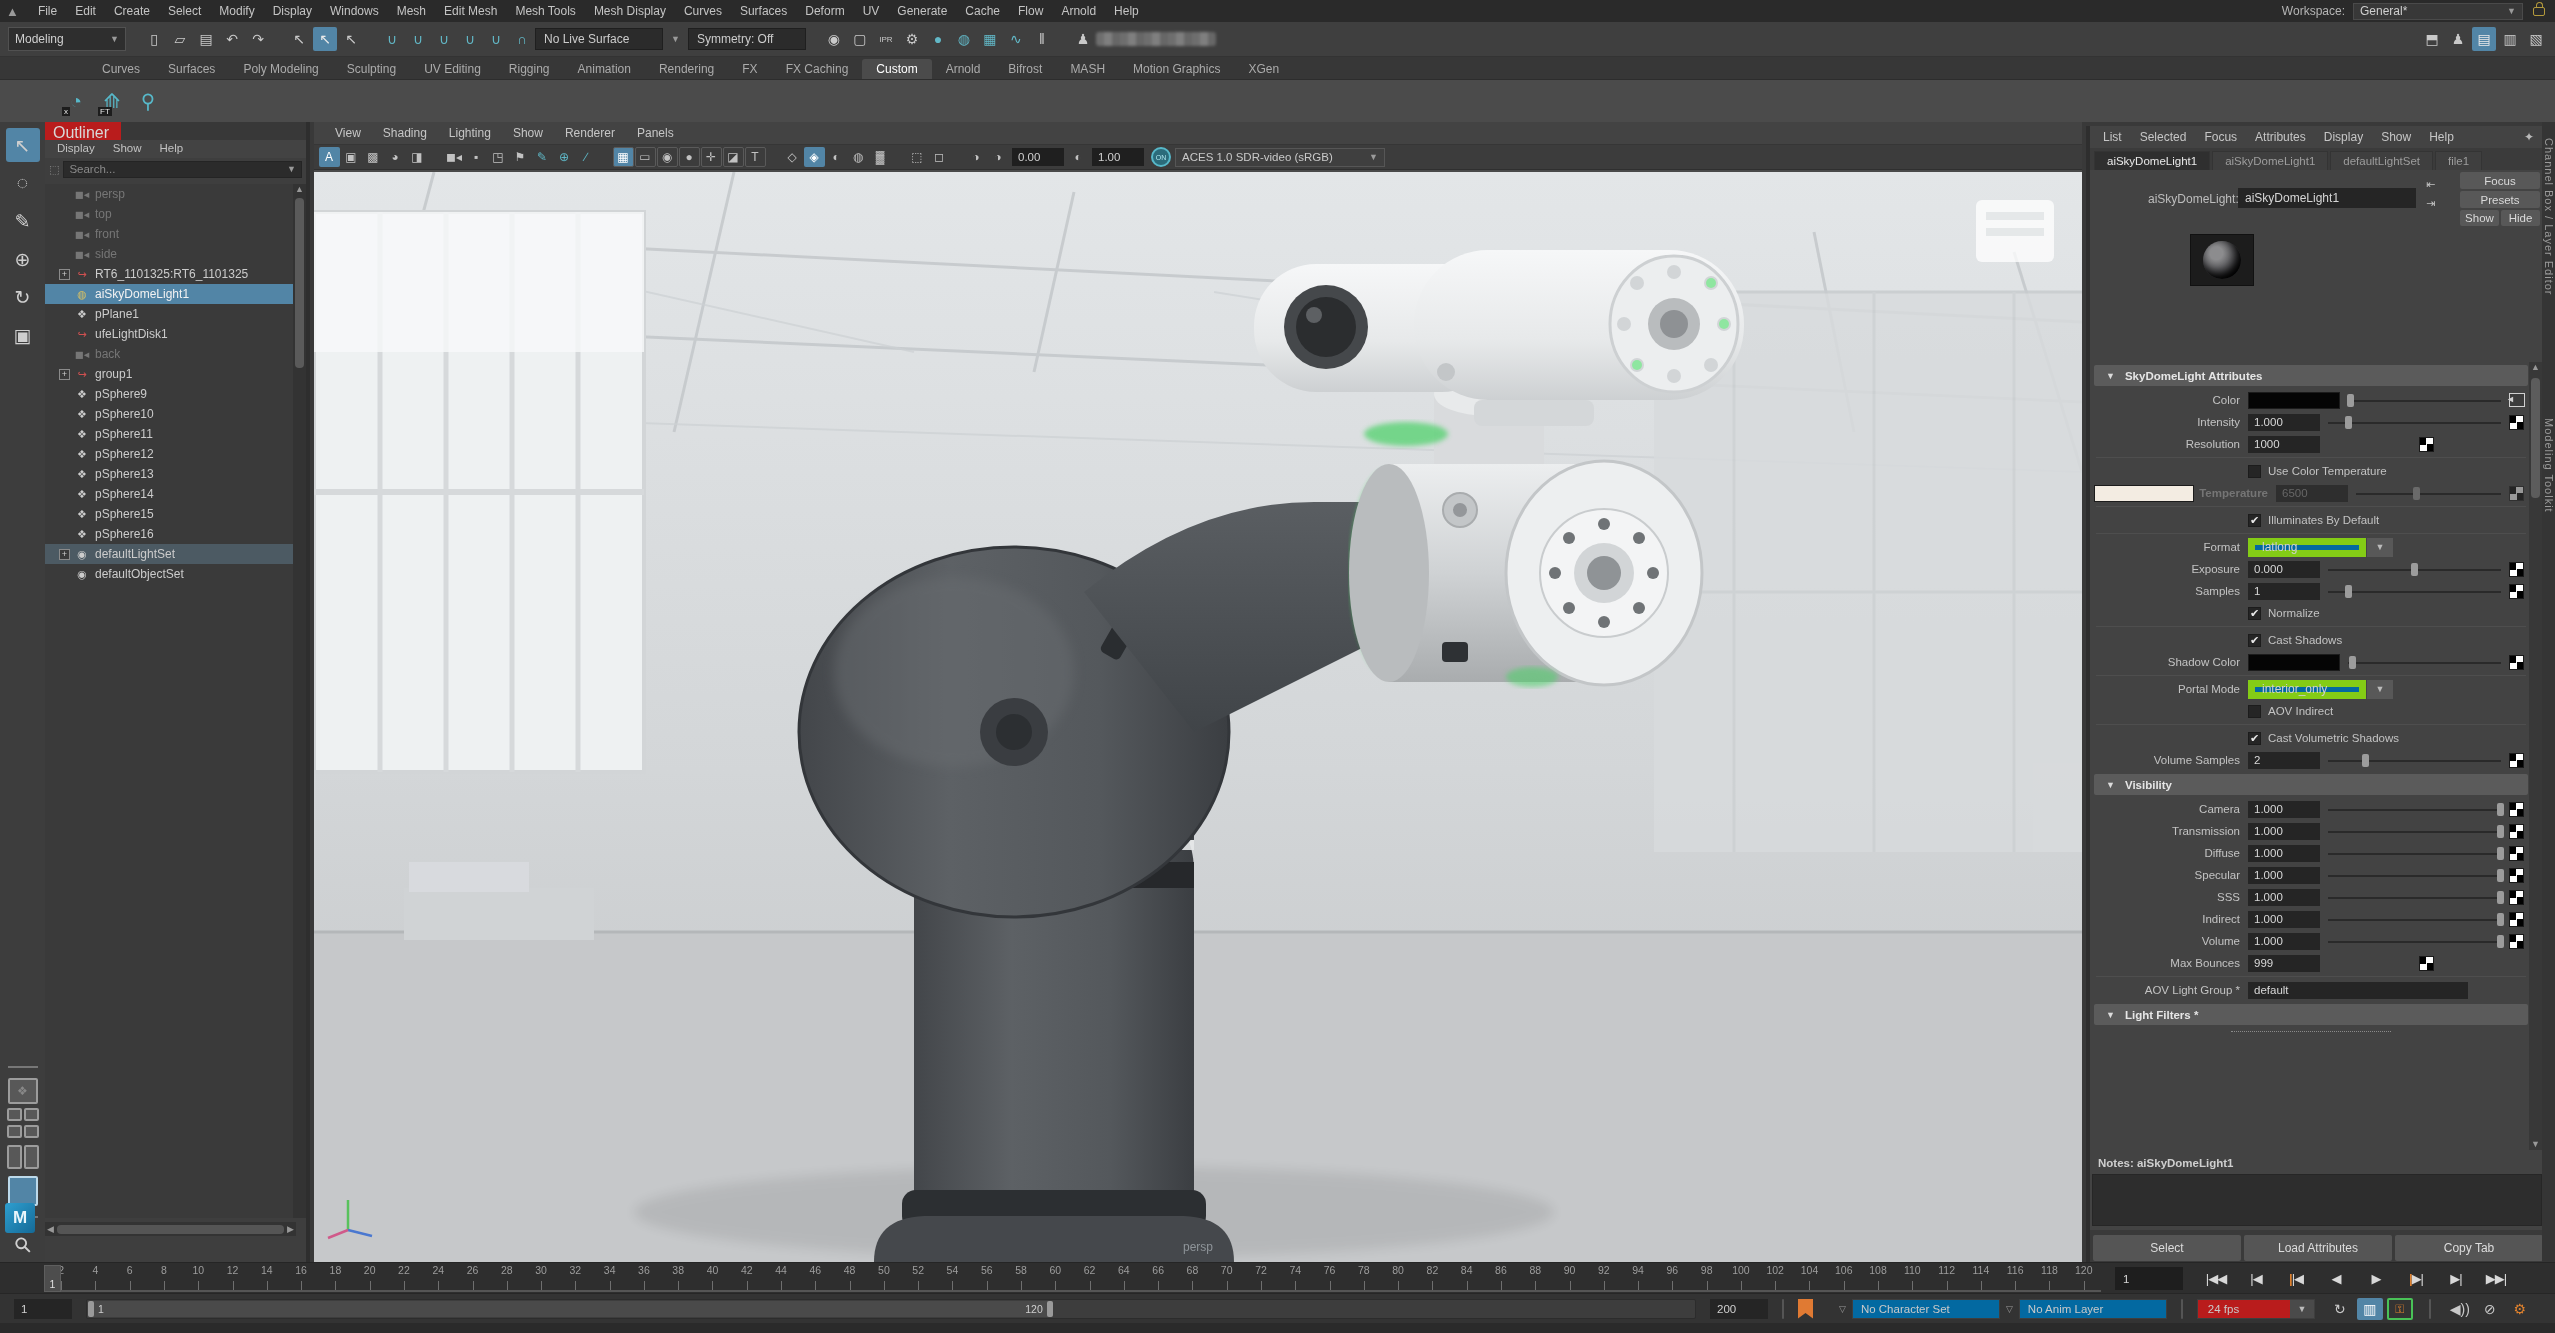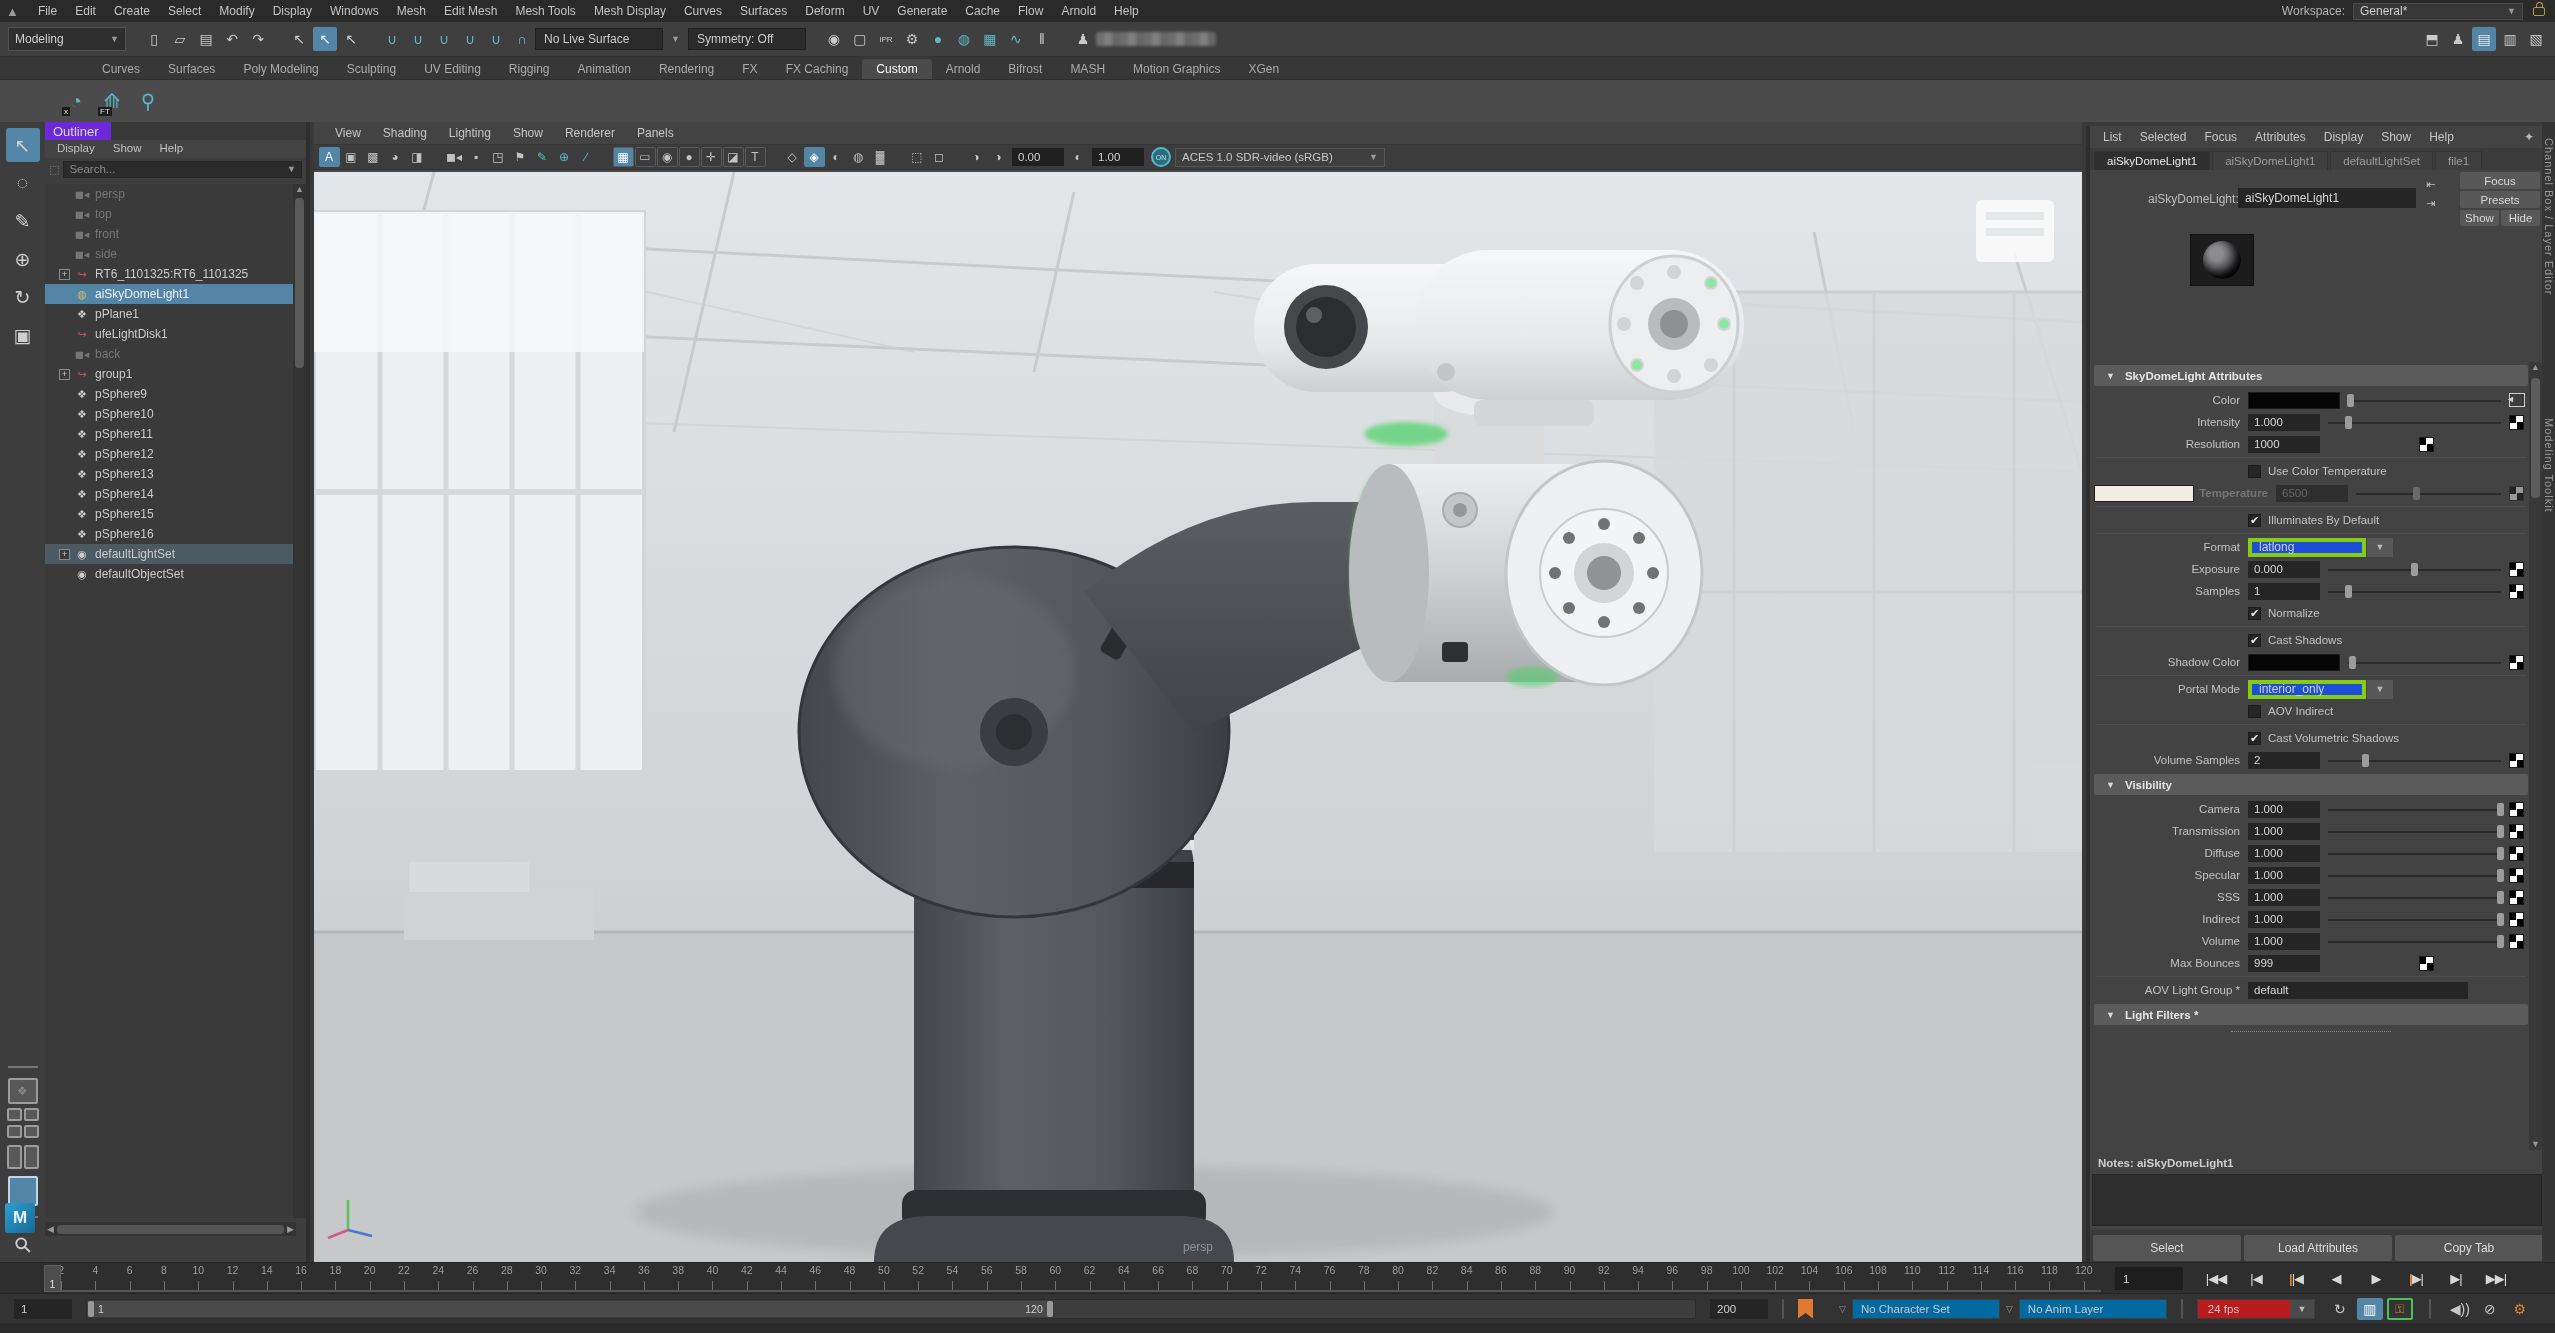--- a/index.html
+++ b/index.html
@@ -43,21 +43,21 @@
   
   .toolbox { left:0; top:0; width:45px; height:1140px; background:#3d3d3d; display:flex; flex-direction:column; align-items:center; padding-top:6px; gap:4px; }
   .tool { width:34px; height:34px; display:flex; align-items:center; justify-content:center; font-size:19px; color:#cfcfcf; border-radius:3px; }
   .tool.active { background:#5285a6; }
   .layout-btn { width:30px; height:26px; border:2px solid #9c9c9c; border-radius:2px; background:#585858; position:relative; }
   .layout-btn.blue { border-color:#bcd9ea; background:#5285a6; }
   .layout-div { width:30px; height:2px; background:#777; margin:6px 0; }
   
   .outliner { left:45px; top:0; width:265px; height:1140px; background:#3e3e3e; border-right:4px solid #2e2e2e; }
   .ol-titlebar { height:18px; background:#383838; display:flex; }
-  .ol-titletab { background:#6d28d9; padding:2px 12px 2px 8px; color:#d8d8d8; font-size:13px; }
+  .ol-titletab { background:#b91c1c; padding:2px 12px 2px 8px; color:#d8d8d8; font-size:16px; }
   .ol-menus { height:18px; display:flex; gap:2px; padding-left:4px; background:#434343; }
   .ol-menu { padding:2px 8px; color:#c2c2c2; font-size:11.5px; }
   .ol-searchrow { height:22px; display:flex; align-items:center; gap:4px; padding:2px 4px; background:#3e3e3e; }
   .ol-searchbox { flex:1; height:17px; background:#2b2b2b; border:1px solid #242424; color:#8a8a8a; display:flex; align-items:center; justify-content:space-between; padding:0 5px; font-size:11.5px; }
   .ol-list { position:absolute; left:0; top:62px; width:251px; bottom:44px; background:#3a3a3a; overflow:hidden; }
   .ol-row { height:20px; display:flex; align-items:center; font-size:12px; color:#cccccc; white-space:nowrap; }
   .ol-row.dim { color:#767676; }
   .ol-row.selected { background:#5285a6; color:#f2f2f2; }
   .ol-row.hl { background:#4c5a63; }
   .ol-expander { width:11px; height:11px; border:1px solid #8a8a8a; font-size:9px; line-height:9px; text-align:center; color:#cfcfcf; margin-right:3px; background:#3a3a3a; }
@@ -109,21 +109,21 @@
   .ae-slider { position:relative; flex:1; height:17px; margin:0 8px; }
   .ae-slider .track { position:absolute; left:0; right:0; top:8px; height:2px; background:#2a2a2a; }
   .ae-slider .handle { position:absolute; top:2px; width:7px; height:13px; background:#9c9c9c; border-radius:2px; }
   .ae-slider.dim .handle { background:#6a6a6a; }
   .ae-map { width:15px; height:15px; margin-right:8px; background:conic-gradient(#fff 0 25%, #000 0 50%, #fff 0 75%, #000 0); border:1px solid #1a1a1a; }
   .ae-conn { width:16px; height:14px; margin-right:7px; border:1.5px solid #d0d0d0; position:relative; background:#3c3c3c; }
   .ae-conn:before { content:"◄"; position:absolute; left:-4px; top:0px; font-size:9px; color:#d0d0d0; }
   .ae-swatch { width:92px; height:17px; border:1px solid #1c1c1c; }
   .ae-check { width:13px; height:13px; background:#252525; border:1px solid #1c1c1c; margin-right:7px; display:flex; align-items:center; justify-content:center; color:#e8e8e8; font-size:11px; }
   .ae-checklabel { color:#c3c3c3; font-size:11.5px; }
-  .ae-dd { width:118px; height:19px; background:#1d4ed8; border:4px solid #84cc16; color:#d0d0d0; display:flex; align-items:center; padding:0 7px; }
+  .ae-dd { width:118px; height:19px; background:#0369a1; border:7px solid #84cc16; color:#d0d0d0; display:flex; align-items:center; padding:0 7px; }
   .ae-ddbtn { width:26px; height:19px; background:#585858; display:flex; align-items:center; justify-content:center; color:#bbb; font-size:9px; margin-left:1px; }
   .ae-divider { height:1px; background:#4e4e4e; margin:2px 6px; }
   .ae-vscroll { position:absolute; right:0px; top:236px; width:13px; height:788px; background:#383838; }
   .ae-vthumb { position:absolute; left:2px; top:16px; width:9px; height:120px; background:#5c5c5c; border-radius:4px; }
   .ae-notesbar { position:absolute; left:0; top:1028px; width:456px; height:18px; color:#cfcfcf; font-weight:bold; font-size:11.5px; padding-left:8px; background:#434343; display:flex; align-items:center; }
   .ae-notes { position:absolute; left:2px; top:1048px; width:450px; height:52px; background:#2d2d2d; border:1px solid #262626; }
   .ae-footer { position:absolute; left:0; top:1104px; width:456px; height:36px; display:flex; gap:3px; padding:5px 3px; background:#3a3a3a; }
   .ae-footbtn { flex:1; background:#555; color:#ddd; display:flex; align-items:center; justify-content:center; border-radius:2px; }
   
   .rstrip { left:2542px; top:0; width:13px; height:1140px; background:#353535; }

